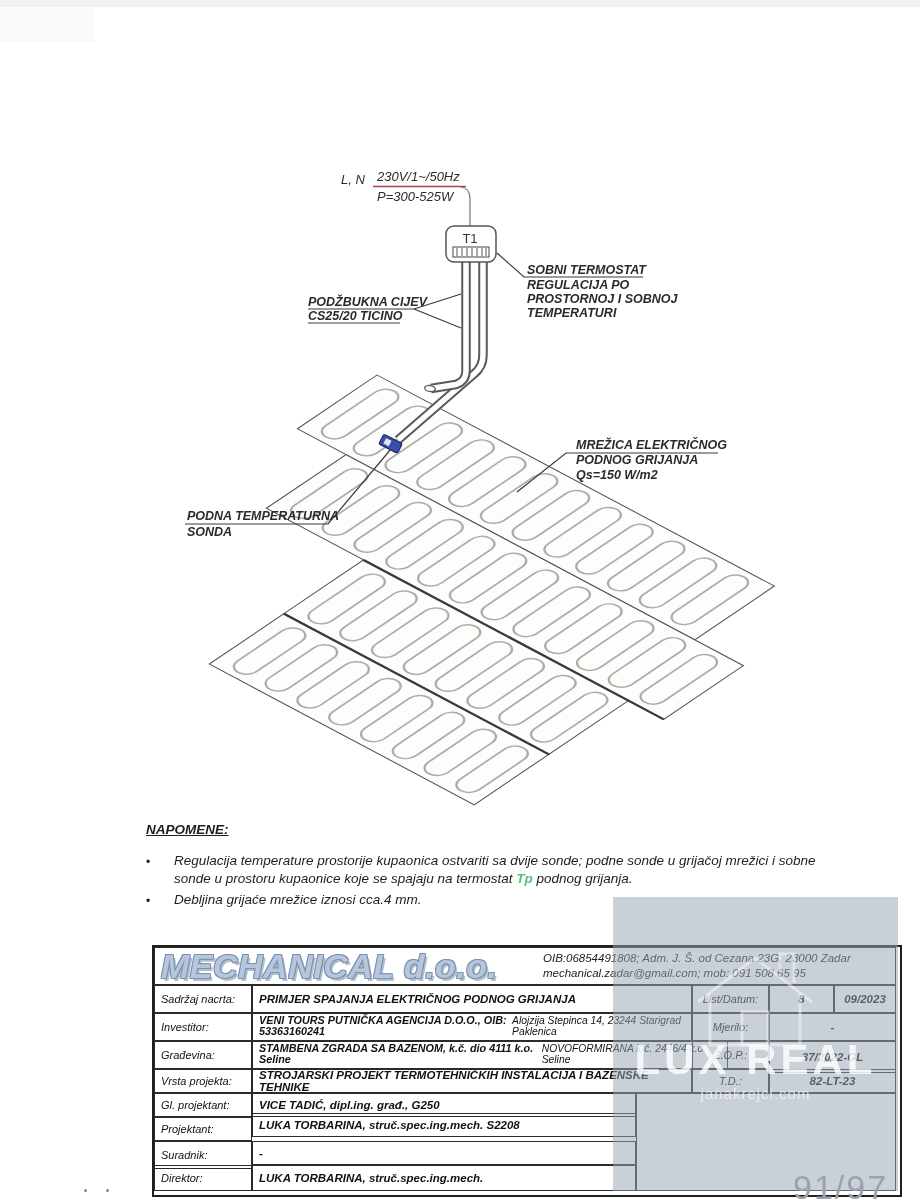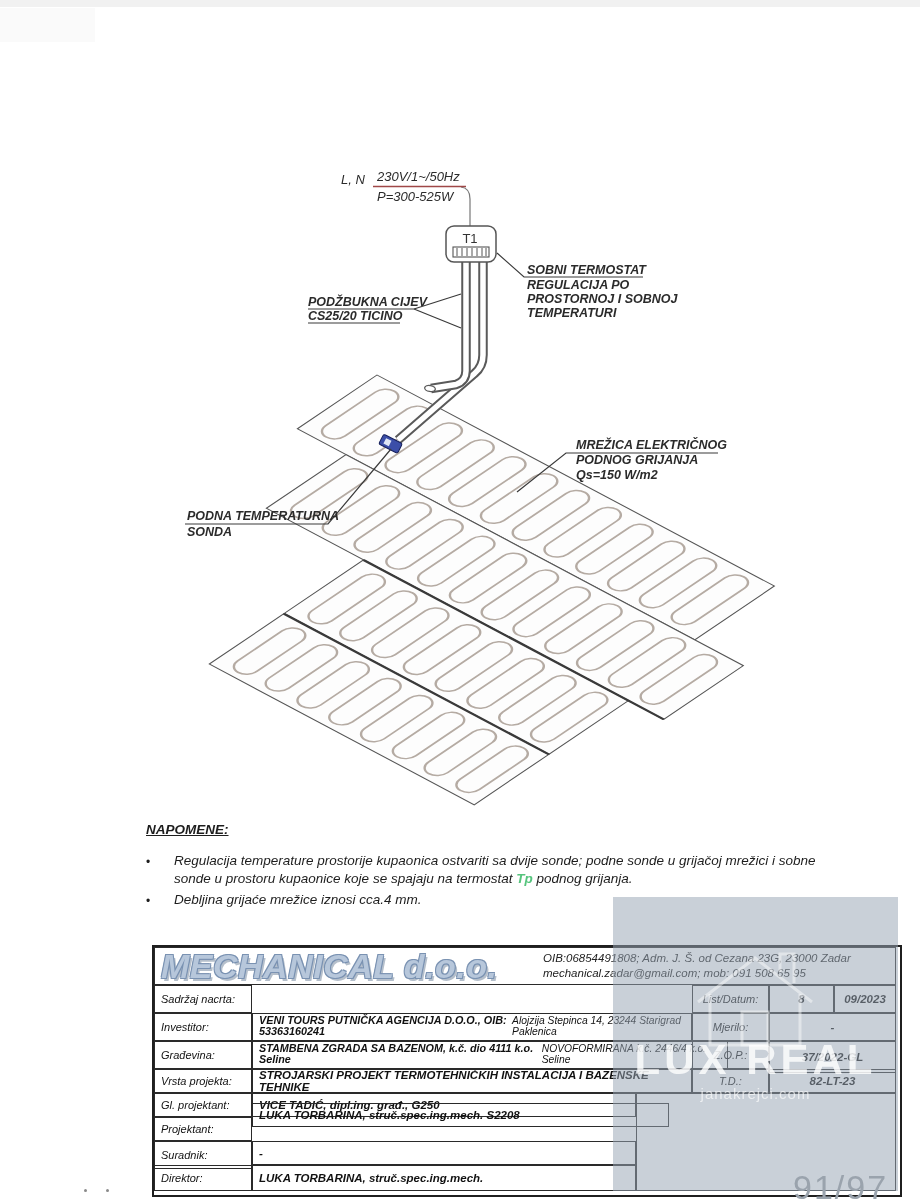--- a/index.html
+++ b/index.html
@@ -206,20 +206,21 @@
 
     <div class="cell" style="left:0;top:0;width:742px;height:38px;">
       <span class="logo">MECHANICAL d.o.o.</span>
       <span class="coinfo">
         <span>OIB:06854491808; Adm. J. Š. od Cezana 23G, 23000 Zadar</span><br>
         <span>mechanical.zadar@gmail.com; mob: 091 508 65 95</span>
       </span>
     </div>
 
     <div class="cell lbl" style="left:0;top:38px;width:98px;height:28px;">Sadržaj nacrta:</div>
+    <div class="cell val" style="left:98px;top:38px;width:440px;height:28px;">PRIMJER SPAJANJA ELEKTRIČNOG PODNOG GRIJANJA</div>
     <div class="cell lbl ctr" style="left:538px;top:38px;width:77px;height:28px;">List/Datum:</div>
     <div class="cell val ctr" style="left:615px;top:38px;width:65px;height:28px;">8</div>
     <div class="cell val ctr" style="left:680px;top:38px;width:62px;height:28px;">09/2023</div>
 
     <div class="cell lbl" style="left:0;top:66px;width:98px;height:28px;">Investitor:</div>
     <div class="cell val2line" style="left:98px;top:66px;width:440px;height:28px;">
       <span class="v1">VENI TOURS PUTNIČKA AGENCIJA D.O.O., OIB: 53363160241</span>
       <span class="v2">Alojzija Stepinca 14, 23244 Starigrad Paklenica</span>
     </div>
     <div class="cell lbl ctr" style="left:538px;top:66px;width:77px;height:28px;">Mjerilo:</div>
@@ -234,21 +235,21 @@
     <div class="cell val ctr" style="left:615px;top:94px;width:127px;height:32px;">37/2022-GL</div>
 
     <div class="cell lbl" style="left:0;top:122px;width:98px;height:24px;">Vrsta projekta:</div>
     <div class="cell val" style="left:98px;top:122px;width:440px;height:24px;">STROJARSKI PROJEKT TERMOTEHNIČKIH INSTALACIJA I BAZENSKE TEHNIKE</div>
     <div class="cell lbl ctr" style="left:538px;top:122px;width:77px;height:24px;">T.D.:</div>
     <div class="cell val ctr" style="left:615px;top:122px;width:127px;height:24px;">82-LT-23</div>
 
     <div class="cell lbl" style="left:0;top:146px;width:98px;height:24px;">Gl. projektant:</div>
     <div class="cell val" style="left:98px;top:146px;width:384px;height:24px;">VICE TADIĆ, dipl.ing. građ., G250</div>
     <div class="cell lbl" style="left:0;top:170px;width:98px;height:24px;">Projektant:</div>
-    <div class="cell val" style="left:98px;top:156px;width:417px;height:24px;text-align:right;">LUKA TORBARINA, struč.spec.ing.mech. S2208</div>
+    <div class="cell val" style="left:98px;top:166px;width:384px;height:24px;text-align:right;">LUKA TORBARINA, struč.spec.ing.mech. S2208</div>
     <div class="cell lbl" style="left:0;top:194px;width:98px;height:28px;">Suradnik:</div>
     <div class="cell val" style="left:98px;top:194px;width:384px;height:24px;">-</div>
     <div class="cell lbl" style="left:0;top:218px;width:98px;height:26px;">Direktor:</div>
     <div class="cell val" style="left:98px;top:218px;width:384px;height:26px;">LUKA TORBARINA, struč.spec.ing.mech.</div>
 
     <div class="cell" style="left:482px;top:146px;width:260px;height:98px;"></div>
   </div>
 
   <div class="wm-box"></div>
   <svg class="wm-house" width="150" height="115" viewBox="0 0 150 115">

